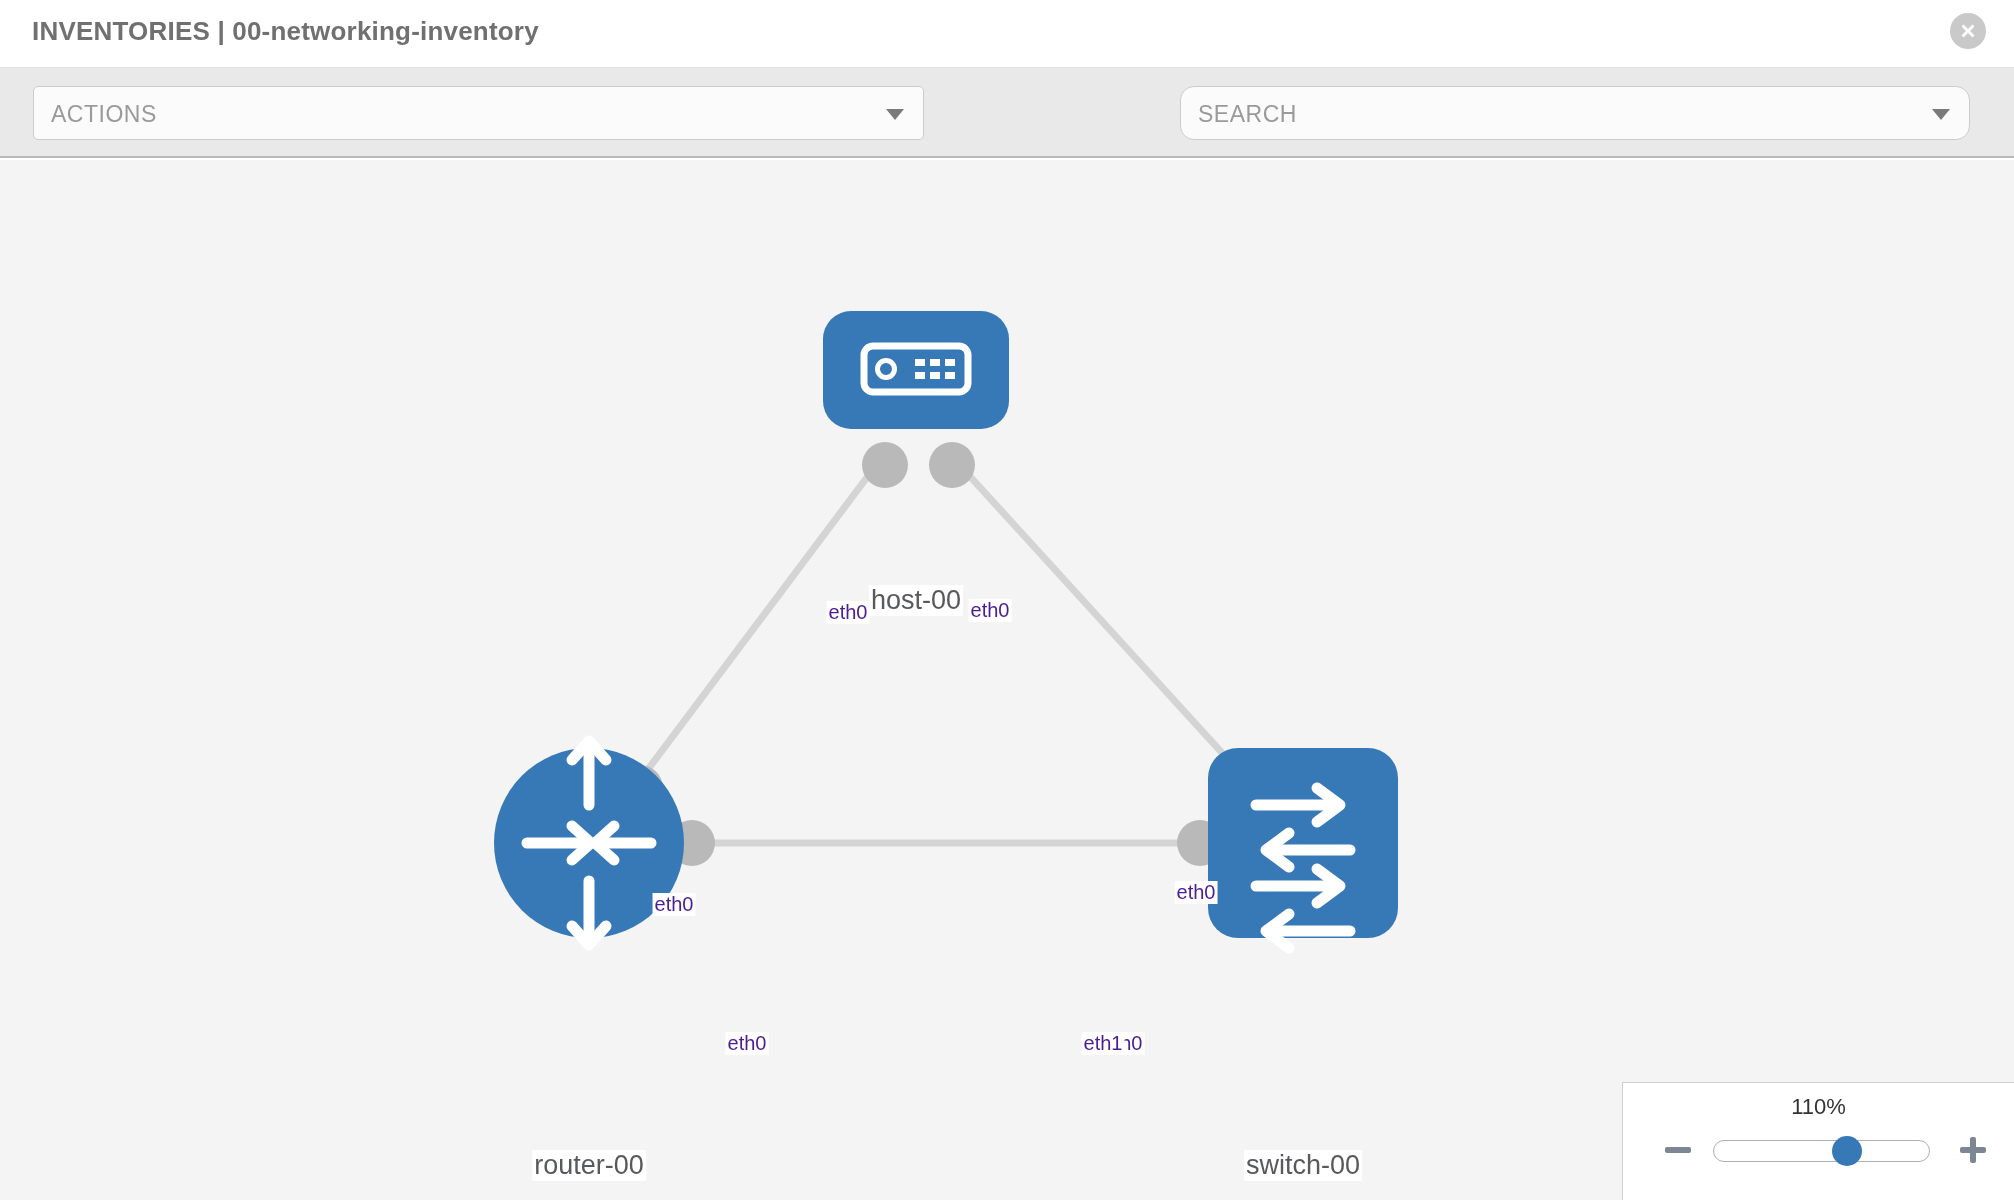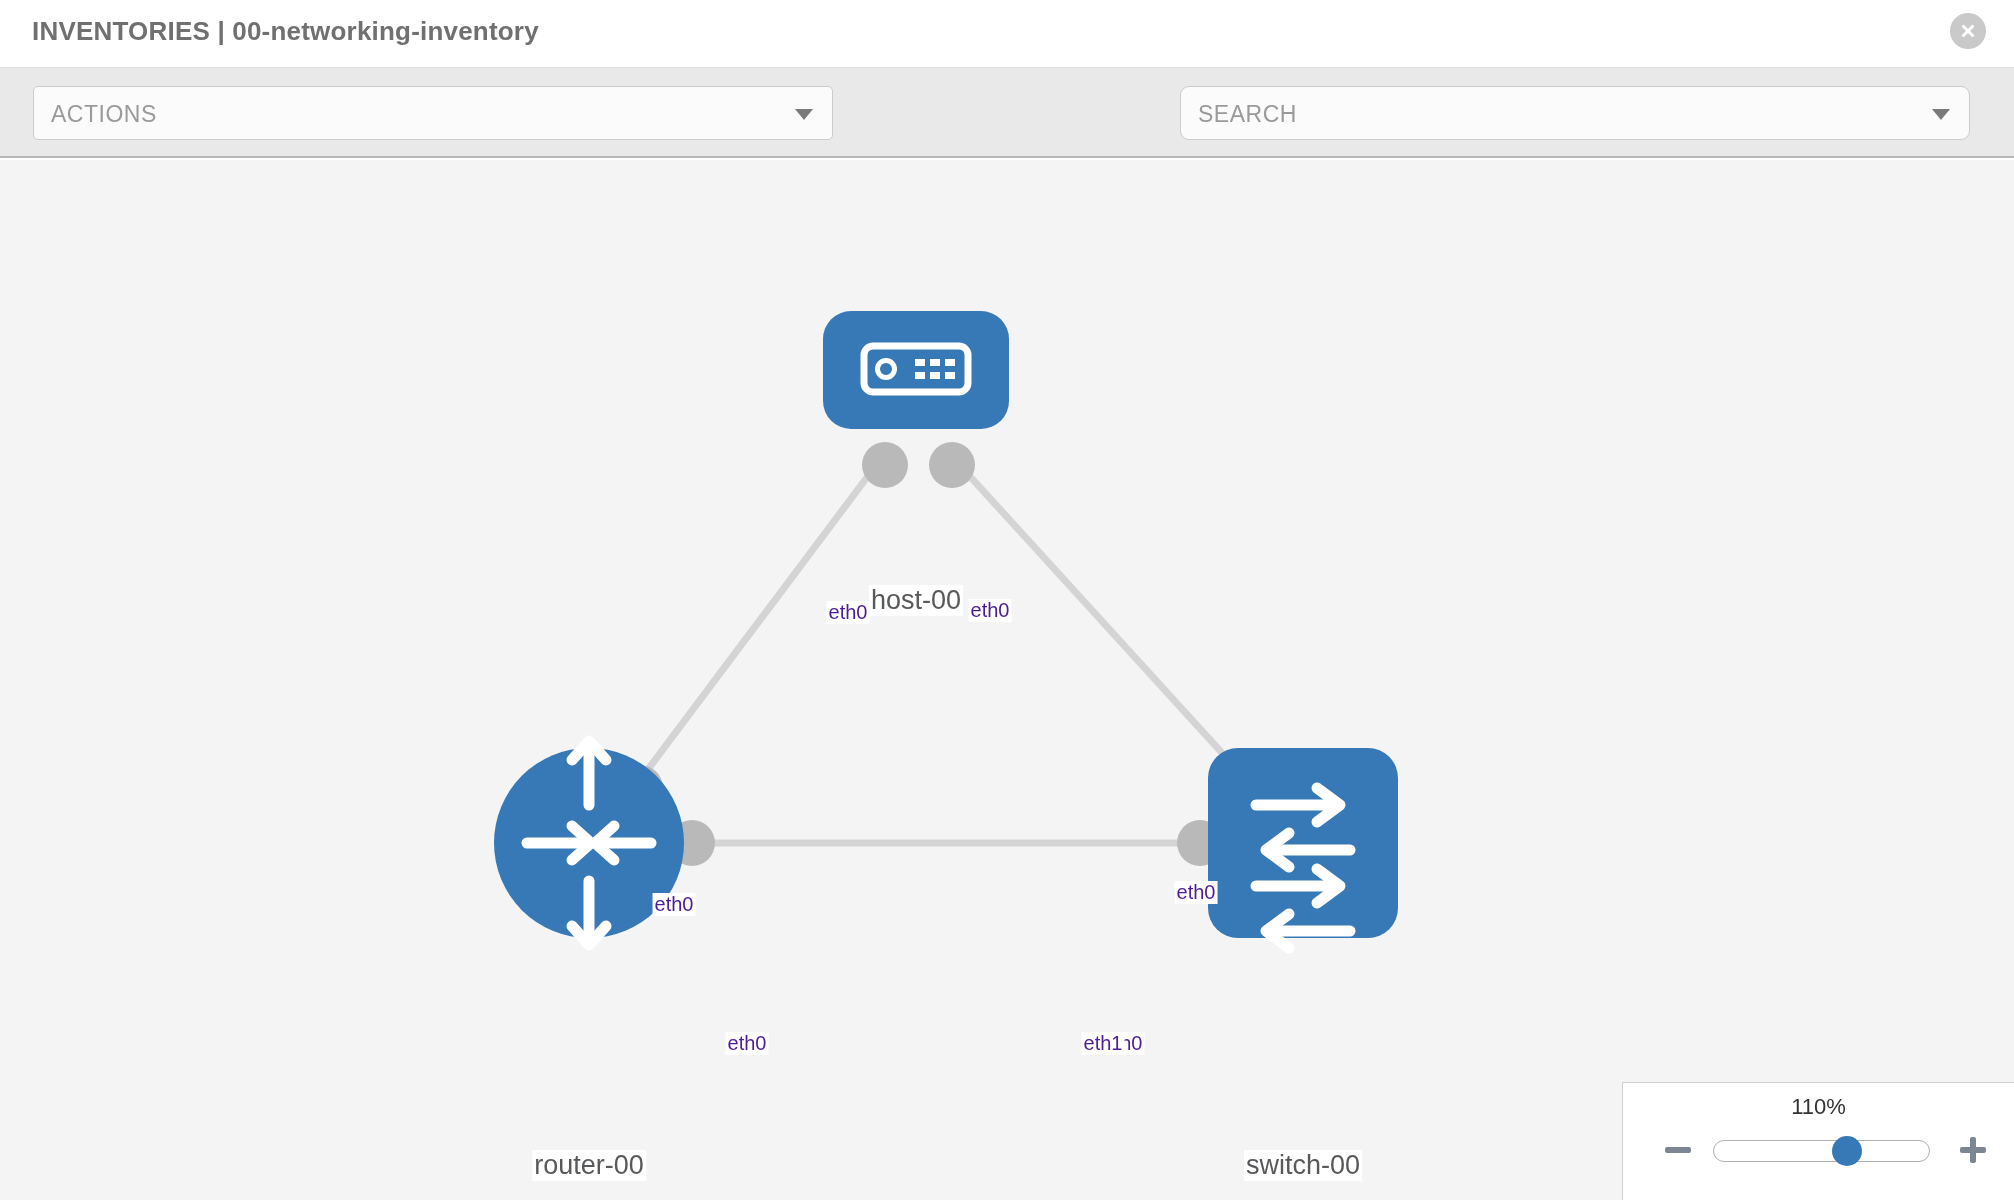--- a/index.html
+++ b/index.html
@@ -50,21 +50,21 @@
   .toolbar {
     position: absolute;
     left: 0; top: 68px;
     width: 2014px; height: 90px;
     background: #e9e9e9;
     border-bottom: 2px solid #b8b8b8;
   }
   .actions-select {
     position: absolute;
     left: 33px; top: 18px;
-    width: 800px; height: 54px;
+    width: 891px; height: 54px;
     background: #fbfbfb;
     border: 1px solid #cccccc;
     border-radius: 5px;
   }
   .actions-select .label {
     position: absolute;
     left: 17px; top: 14px;
     font-size: 23px;
     color: #9a9a9a;
     letter-spacing: 0.5px;
@@ -86,21 +86,21 @@
   }
   #wrench-tool { left: 1043px; }
   #key-tool   { left: 1110px; }
 
   .search-select {
     position: absolute;
     left: 1180px; top: 18px;
     width: 790px; height: 54px;
     background: #fbfbfb;
     border: 1px solid #cccccc;
-    border-radius: 9px;
+    border-radius: 14px;
   }
   .search-select .label {
     position: absolute;
     left: 17px; top: 14px;
     font-size: 23px;
     color: #9a9a9a;
     letter-spacing: 0.5px;
   }
 
   

